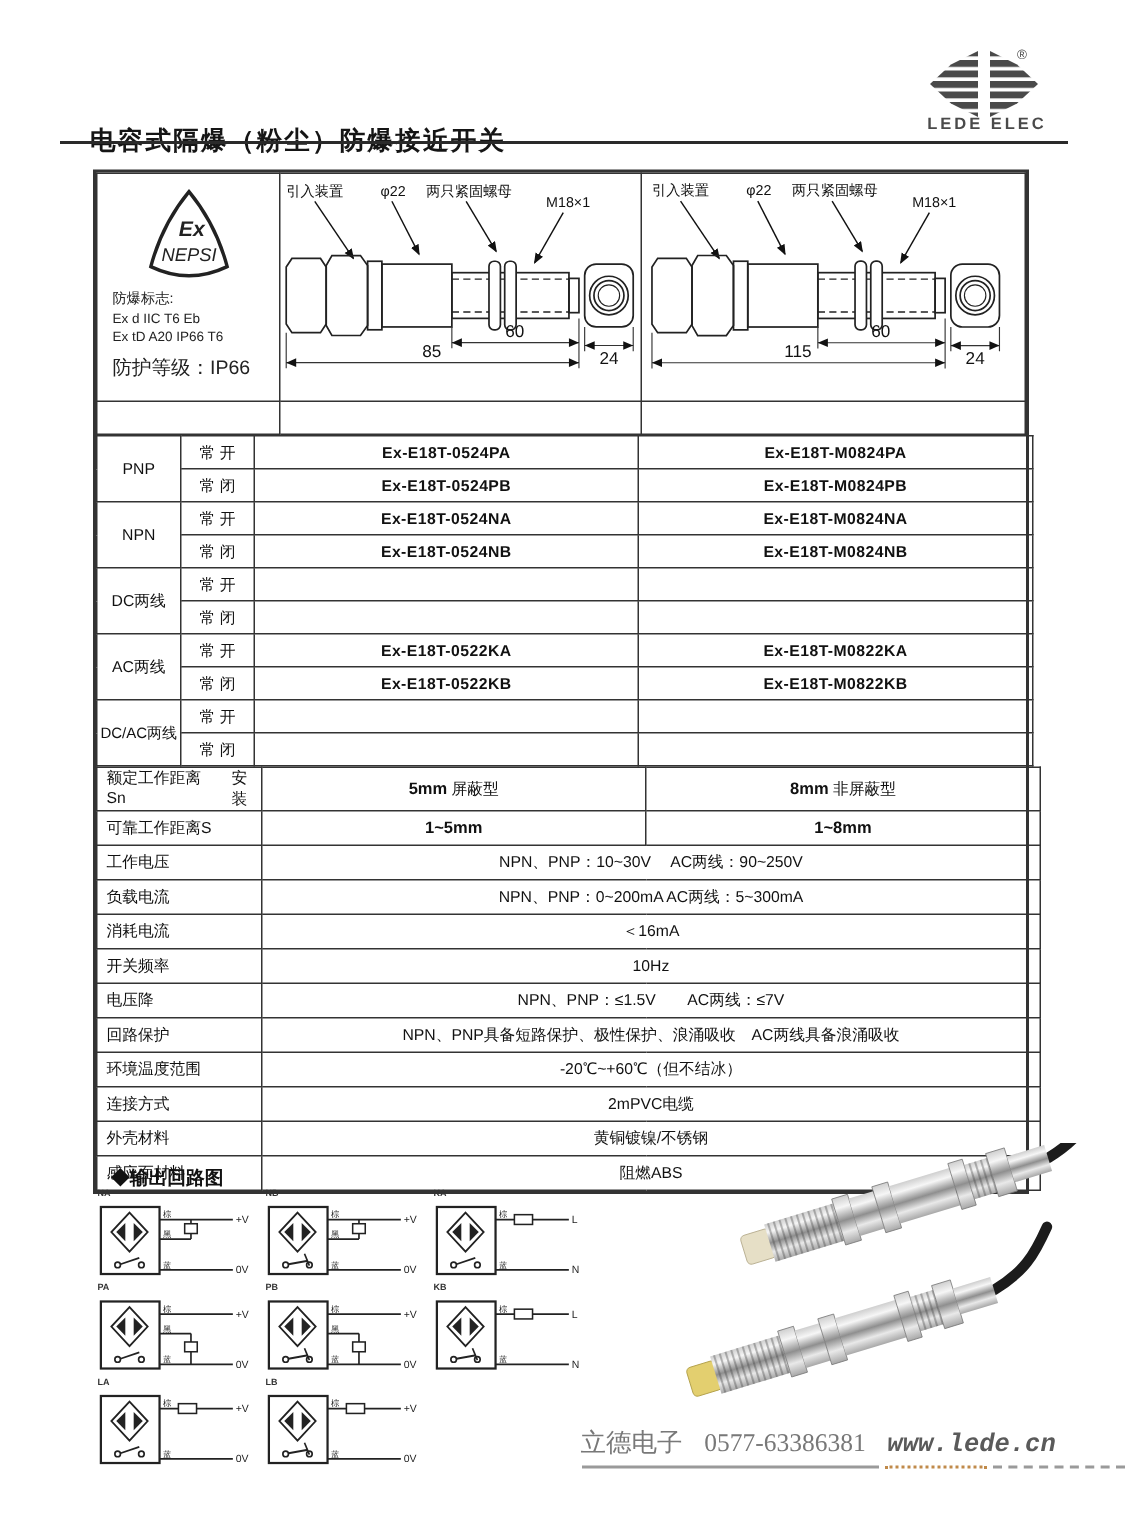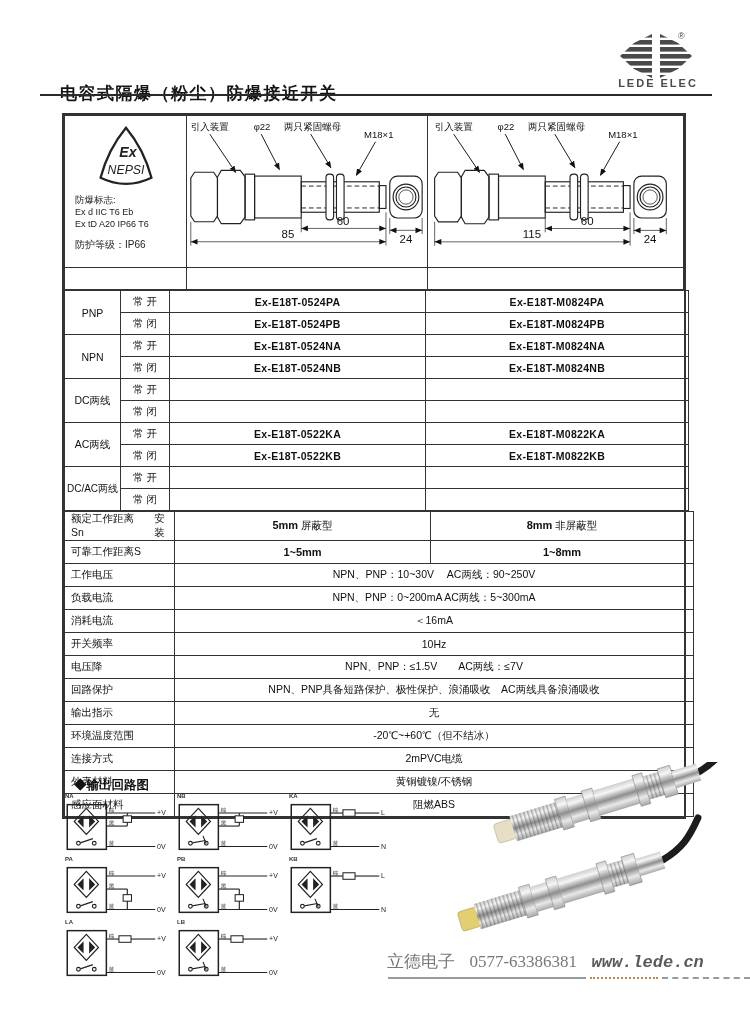--- a/index.html
+++ b/index.html
@@ -13,21 +13,21 @@
   .logo .reg{position:absolute;left:66px;top:-2px;font-size:9px;color:#4a4a4a;}
   .logo-word{position:absolute;left:0px;top:44px;width:92px;text-align:center;font-size:11px;
              font-weight:bold;letter-spacing:2px;color:#4a4a4a;}
   
   .main-table{position:absolute;left:62px;top:113px;width:620px;border:2px solid #333;background:#fff;}
   .main-table table{border-collapse:collapse;width:620px;table-layout:fixed;}
   .main-table td{border:1px solid #333;padding:0;overflow:hidden;}
   .cert-cell{vertical-align:top;text-align:center;}
   .cert-text{text-align:left;padding:2px 4px 0 10px;font-size:9px;line-height:12px;color:#222;}
   .cert-label{font-size:9.5px;}
-  .cert-prot{margin-top:9px;font-size:10px;}
+  .cert-prot{margin-top:9px;font-size:13px;}
   .draw-cell{vertical-align:top;}
   .t-models td{font-size:10.5px;text-align:center;height:21px;}
   .model-no{font-weight:bold;font-size:11px;letter-spacing:.3px;}
   .cat-cell{font-size:10.5px;}
   .t-specs td{font-size:10.5px;height:22px;}
   .t-specs td.lbl{padding-left:6px;text-align:left;}
   .t-specs td.val{text-align:center;font-size:10.5px;}
   .dist-lbl{display:flex;gap:12px;}
   .bold{font-weight:bold;font-size:11px;}
   
@@ -322,24 +322,20 @@
           </tr>
       <tr>
             <td class="lbl">电压降</td>
         <td class="val" colspan="2">NPN、PNP：≤1.5V　　AC两线：≤7V</td>
           </tr>
       <tr>
             <td class="lbl">回路保护</td>
         <td class="val" colspan="2">NPN、PNP具备短路保护、极性保护、浪涌吸收　AC两线具备浪涌吸收</td>
           </tr>
       <tr>
-            <td class="lbl">输出指示</td>
-        <td class="val" colspan="2">无</td>
-          </tr>
-      <tr>
             <td class="lbl">环境温度范围</td>
         <td class="val" colspan="2">-20℃~+60℃（但不结冰）</td>
           </tr>
       <tr>
             <td class="lbl">连接方式</td>
         <td class="val" colspan="2">2mPVC电缆</td>
           </tr>
       <tr>
             <td class="lbl">外壳材料</td>
         <td class="val" colspan="2">黄铜镀镍/不锈钢</td>

